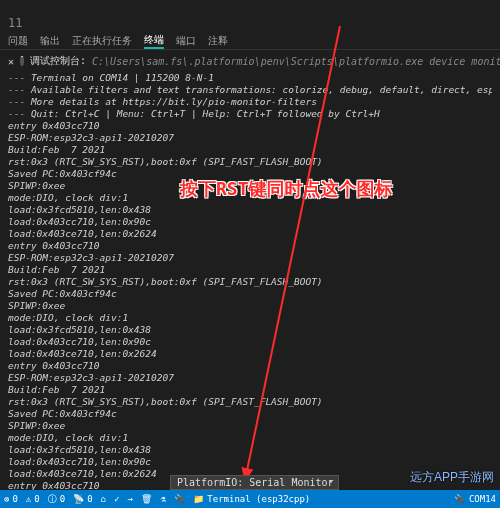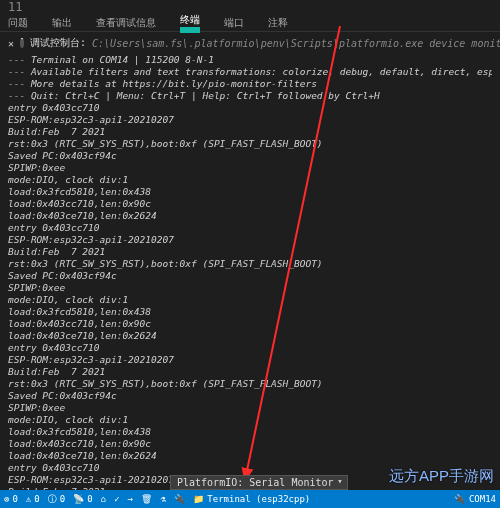--- a/index.html
+++ b/index.html
@@ -10,36 +10,36 @@
     color: #cccccc;
     font-family: Consolas, "Microsoft YaHei", monospace;
     font-size: 10px;
     overflow: hidden;
     position: relative;
   }
   
   .top-id {
     color: #888;
     font-size: 12px;
-    padding: 0 8px;
+    padding: 16px 8px;
     height: 14px;
   }
   
   .tabs {
     display: flex;
     align-items: center;
     height: 18px;
     padding: 0 8px;
     font-size: 10px;
     color: #aaa;
-    gap: 24px;
+    gap: 12px;
     border-bottom: 1px solid #333;
   }
   .tab { cursor: pointer; }
-  .tab.active { color: #fff; border-bottom: 6px solid #14b8a6; }
+  .tab.active { color: #fff; border-bottom: 2px solid #14b8a6; }
   
   .task-line {
     display: flex;
     align-items: center;
     gap: 6px;
     padding: 4px 8px 2px 8px;
     font-size: 10px;
     color: #ddd;
     white-space: nowrap;
     overflow: hidden;
@@ -94,21 +94,21 @@
     right: 0;
     height: 16px;
     display: flex;
     align-items: center;
     padding-left: 170px;
   }
   .term-select {
     background: #3c3c3c;
     color: #ddd;
     font-size: 10px;
-    padding: 1px 13px 1px 6px;
+    padding: 1px 4px 1px 6px;
     border: 1px solid #555;
     position: relative;
   }
   .term-select::after {
     content: "▾";
     position: absolute; right: 4px; top: 0;
     font-size: 9px; color:#ccc;
   }
   
   .statusbar {
@@ -123,54 +123,55 @@
     padding: 0 4px;
     gap: 8px;
   }
   .statusbar .sb-item { display:flex; align-items:center; gap:3px; cursor:pointer; }
   .statusbar .sb-spacer { flex:1; }
   
   .watermark {
     position: absolute;
     right: 6px;
     bottom: 22px;
-    font-size: 15px;
+    font-size: 12px;
     color: #8bb8ff;
     font-family: "Microsoft YaHei", sans-serif;
     font-weight: 500;
     pointer-events: none;
     text-shadow: 0 0 2px #000;
   }
   svg { display:block; }
 </style>
 </head>
 <body>
 
 <div class="top-id">11</div>
 
 <div class="tabs">
   <div class="tab">问题</div>
   <div class="tab">输出</div>
-  <div class="tab">查看调试信息</div>
+  <div class="tab">正在执行任务</div>
   <div class="tab active">终端</div>
   <div class="tab">端口</div>
   <div class="tab">注释</div>
 </div>
 
 <div class="task-line">
   <span class="close-x">✕</span>
   <span class="spinner"></span>
   <span>调试控制台:</span>
   <span class="task-path">C:\Users\sam.fs\.platformio\penv\Scripts\platformio.exe device monitor --port COM14</span>
 </div>
 
 <div class="term" id="term"><div class="term-line">--- Terminal on COM14 | 115200 8-N-1</div><div class="term-line">--- Available filters and text transformations: colorize, debug, default, direct, esp32_exception_decode</div><div class="term-line">--- More details at https://bit.ly/pio-monitor-filters</div><div class="term-line">--- Quit: Ctrl+C | Menu: Ctrl+T | Help: Ctrl+T followed by Ctrl+H</div><div class="term-line">entry 0x403cc710</div><div class="term-line">ESP-ROM:esp32c3-api1-20210207</div><div class="term-line">Build:Feb  7 2021</div><div class="term-line">rst:0x3 (RTC_SW_SYS_RST),boot:0xf (SPI_FAST_FLASH_BOOT)</div><div class="term-line">Saved PC:0x403cf94c</div><div class="term-line">SPIWP:0xee</div><div class="term-line">mode:DIO, clock div:1</div><div class="term-line">load:0x3fcd5810,len:0x438</div><div class="term-line">load:0x403cc710,len:0x90c</div><div class="term-line">load:0x403ce710,len:0x2624</div><div class="term-line">entry 0x403cc710</div><div class="term-line">ESP-ROM:esp32c3-api1-20210207</div><div class="term-line">Build:Feb  7 2021</div><div class="term-line">rst:0x3 (RTC_SW_SYS_RST),boot:0xf (SPI_FAST_FLASH_BOOT)</div><div class="term-line">Saved PC:0x403cf94c</div><div class="term-line">SPIWP:0xee</div><div class="term-line">mode:DIO, clock div:1</div><div class="term-line">load:0x3fcd5810,len:0x438</div><div class="term-line">load:0x403cc710,len:0x90c</div><div class="term-line">load:0x403ce710,len:0x2624</div><div class="term-line">entry 0x403cc710</div><div class="term-line">ESP-ROM:esp32c3-api1-20210207</div><div class="term-line">Build:Feb  7 2021</div><div class="term-line">rst:0x3 (RTC_SW_SYS_RST),boot:0xf (SPI_FAST_FLASH_BOOT)</div><div class="term-line">Saved PC:0x403cf94c</div><div class="term-line">SPIWP:0xee</div><div class="term-line">mode:DIO, clock div:1</div><div class="term-line">load:0x3fcd5810,len:0x438</div><div class="term-line">load:0x403cc710,len:0x90c</div><div class="term-line">load:0x403ce710,len:0x2624</div><div class="term-line">entry 0x403cc710</div><div class="term-line">ESP-ROM:esp32c3-api1-20210207</div><div class="term-line">Build:Feb  7 2021</div><div class="term-line">rst:0x3 (RTC_SW_SYS_RST),boot:0xf (SPI_FAST_FLASH_BOOT)</div></div>
 
 <div class="annotation">
   <br>
+  <span>按下RST键同时点这个图标</span>
 </div>
 
 <svg class="arrow" style="left:0;top:0;" width="500" height="508">
   <defs>
     <marker id="ah" markerWidth="8" markerHeight="8" refX="6" refY="3" orient="auto">
       <path d="M0,0 L7,3 L0,6 Z" fill="#ff2a2a"></path>
     </marker>
   </defs>
   <line x1="340" y1="26" x2="245" y2="480" stroke="#ff2a2a" stroke-width="2" marker-end="url(#ah)"></line>
 </svg>

